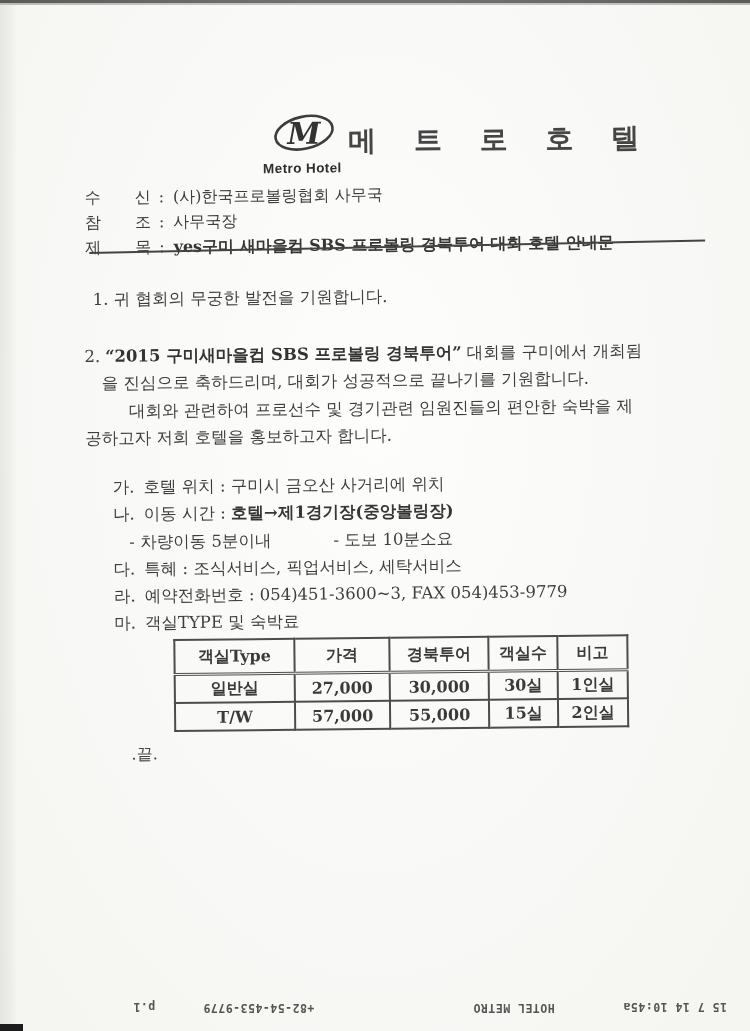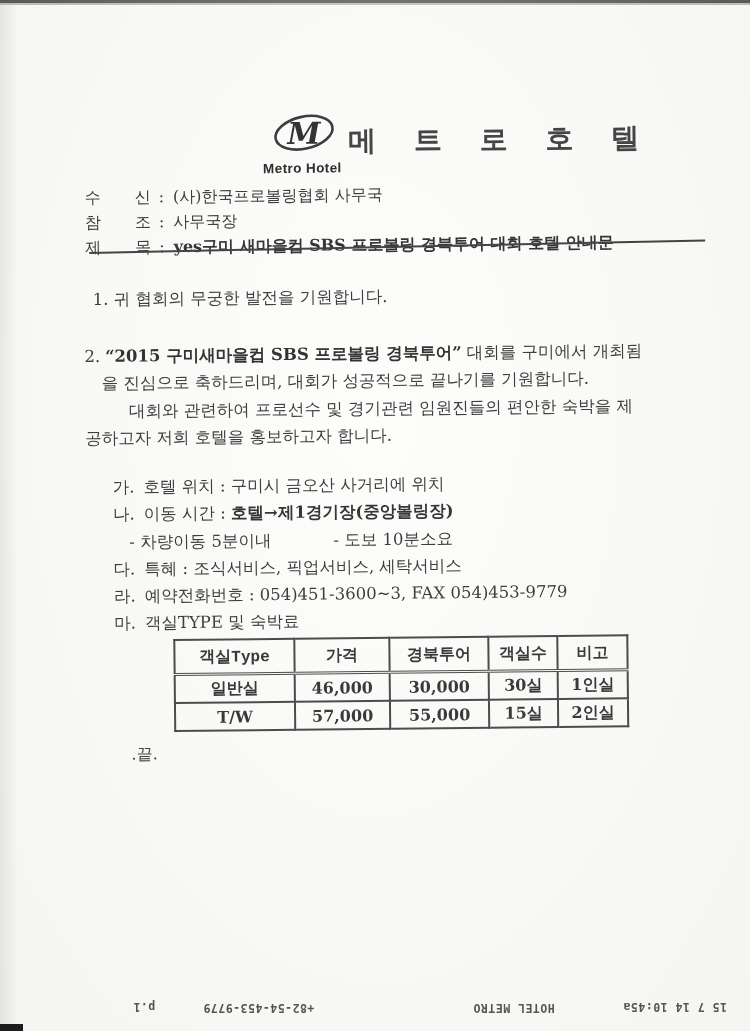--- a/index.html
+++ b/index.html
@@ -53,21 +53,21 @@
   
   table.price{position:absolute;left:172px;top:637px;border-collapse:collapse;table-layout:fixed;
     font-size:16px;color:#3a3a3a;}
   table.price col.c1{width:120px}
   table.price col.c2{width:95px}
   table.price col.c3{width:99px}
   table.price col.c4{width:69px}
   table.price col.c5{width:70px}
   table.price th,table.price td{
     border:2px solid #4c4c4c;text-align:center;font-weight:bold;padding:0;}
-  table.price th{height:32px;border-bottom:3px double #4c4c4c;font-family:Liberation Mono, monospace;}
+  table.price th{height:32px;border-bottom:3px double #4c4c4c;}
   table.price td{height:26px;}
 
   .end-mark{position:absolute;left:129px;top:742px;font-size:16px;color:#454545;}
 
   
   .fax-footer span{
     position:absolute;transform:rotate(180deg);
     font-family:"DejaVu Sans Mono","Liberation Mono",monospace;
     font-size:11.5px;font-weight:bold;color:#555;letter-spacing:0.5px;white-space:nowrap;}
   .fx-page{left:133px;top:1000px;}
@@ -146,21 +146,21 @@
         <th>객실Type</th>
         <th>가격</th>
         <th>경북투어</th>
         <th>객실수</th>
         <th>비고</th>
       </tr>
     </thead>
     <tbody>
       <tr>
         <td>일반실</td>
-        <td>46,000</td>
+        <td>27,000</td>
         <td>30,000</td>
         <td>30실</td>
         <td>1인실</td>
       </tr>
       <tr>
         <td>T/W</td>
         <td>57,000</td>
         <td>55,000</td>
         <td>15실</td>
         <td>2인실</td>

